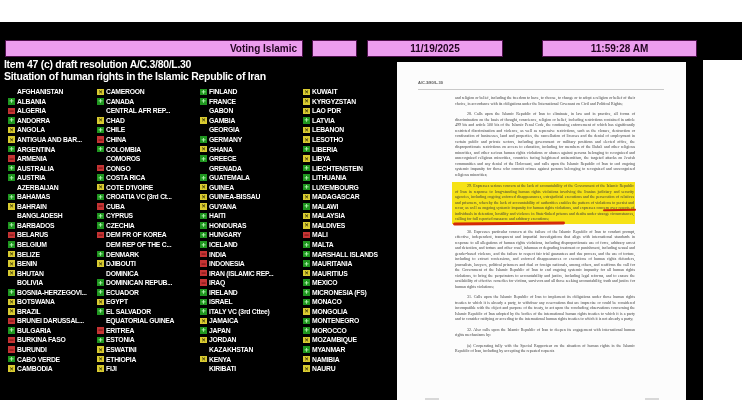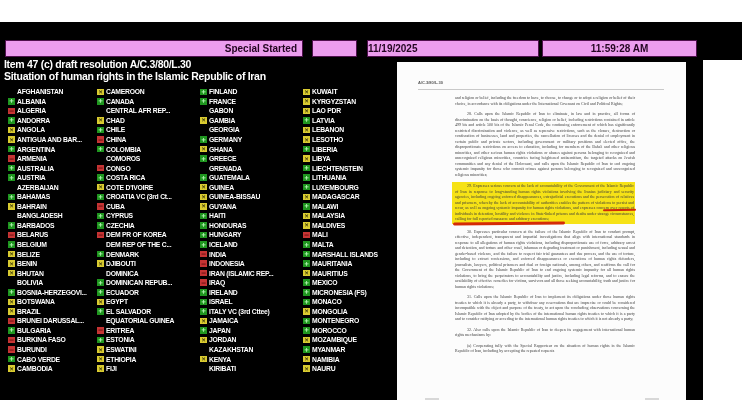--- a/index.html
+++ b/index.html
@@ -6,21 +6,21 @@
   body{width:750px;height:400px;background:#ffffff;position:relative;overflow:hidden;
        font-family:"Liberation Sans",sans-serif;}
   .black-main{position:absolute;left:0;top:22px;width:703px;height:378px;background:#000;}
   .black-ext{position:absolute;left:703px;top:22px;width:39px;height:38px;background:#000;}
   
   .pinkbox{position:absolute;top:40px;height:17px;background:#ec9dee;border:1px solid #50104e;
            box-sizing:border-box;color:#240522;font-size:10px;font-weight:bold;
            display:flex;align-items:center;}
   .pb-status{left:5px;width:298px;justify-content:flex-end;padding-right:5px;}
   .pb-empty{left:312px;width:45px;}
-  .pb-date{left:367px;width:172px;}
+  .pb-date{left:367px;width:136px;justify-content:center;}
   .pb-time{left:542px;width:155px;justify-content:center;}
   
   .title-line{position:absolute;left:4px;color:#fff;font-weight:bold;font-size:10.5px;
               letter-spacing:-0.3px;white-space:nowrap;}
   .tl1{top:58px;} .tl2{top:70px;}
   
   .ccol{position:absolute;top:87px;}
   .c0{left:8px;} .c1{left:97px;} .c2{left:200px;} .c3{left:303px;}
   .row{height:9.55px;display:flex;align-items:center;white-space:nowrap;}
   .vicon{width:7px;height:6.5px;flex:0 0 7px;margin-right:2px;display:flex;align-items:center;
@@ -45,21 +45,21 @@
   .footmark{position:absolute;width:14px;height:3px;background:#d8d8d8;top:336px;}
   .fm1{left:28px;} .fm2{left:248px;}
 </style>
 </head>
 <body>
 
 <div class="black-main"></div>
 <div class="black-ext"></div>
 
 <div class="pinkbox pb-status">
-  <span>Special Started</span>
+  <span>Voting Islamic</span>
 </div>
 <div class="pinkbox pb-empty"></div>
 <div class="pinkbox pb-date">
   <span>11/19/2025</span>
 </div>
 <div class="pinkbox pb-time">
   <span>11:59:28 AM</span>
 </div>
 
 <div class="title-line tl1">Item 47 (c) draft resolution A/C.3/80/L.30</div>

